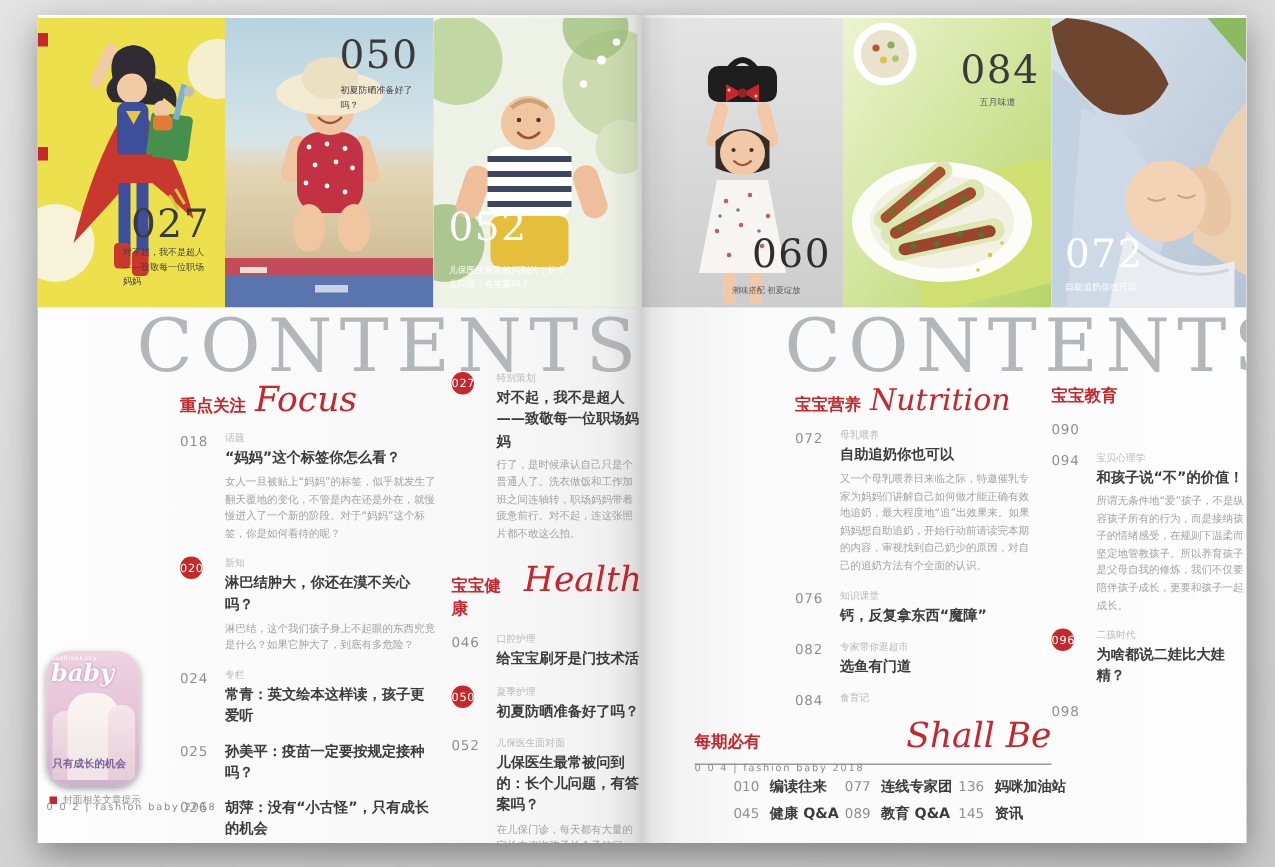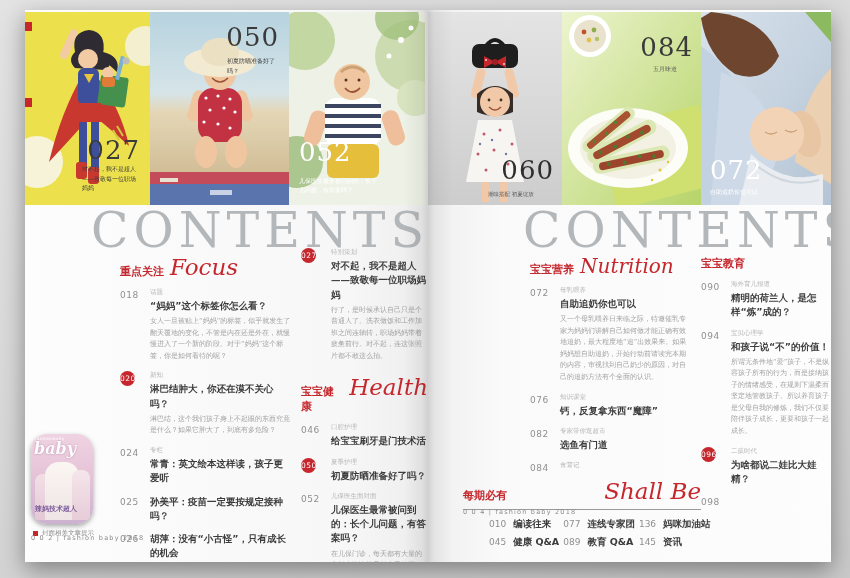--- a/index.html
+++ b/index.html
@@ -463,24 +463,20 @@
         </div>
     </div>
   </div>
 
   <div class="col" id="col4">
     <div class="sh">
       <span class="sz">宝宝教育</span>
     </div>
     <div class="ti">
       <span class="n">090</span>
-      <div class="tb">
-        <div class="tg">海外育儿报道</div>
-        <div class="tt">精明的荷兰人，是怎样“炼”成的？</div>
-      </div>
     </div>
     <div class="ti">
       <span class="n">094</span>
       <div class="tb">
         <div class="tg">宝贝心理学</div>
         <div class="tt">和孩子说“不”的价值！</div>
         <div class="td">所谓无条件地“爱”孩子，不是纵容孩子所有的行为，而是接纳孩子的情绪感受，在规则下温柔而坚定地管教孩子。所以养育孩子是父母自我的修炼，我们不仅要陪伴孩子成长，更要和孩子一起成长。</div>
       </div>
     </div>
     <div class="ti">
@@ -495,21 +491,21 @@
     </div>
 
   </div>
 
   <div id="cover">
     <div class="mast-sm">fashionbaby</div>
     <div class="fig2"></div>
     <div class="fig"></div>
     <div class="fig3"></div>
     <div class="mast">baby</div>
-    <div class="headline">辣妈技术超人</div>
+    <div class="headline">只有成长的机会</div>
   </div>
   <div id="cover-note">
     <span class="sq"></span>
     <span class="txt">封面相关文章提示</span>
   </div>
   <div class="footer" style="left:6px;top:524px;">0 0 2  |  fashion baby 2018</div>
   <div class="footer" style="left:438px;top:498px;">0 0 4  |  fashion baby 2018</div>
 
   <div class="gutter"></div>
 </div>

